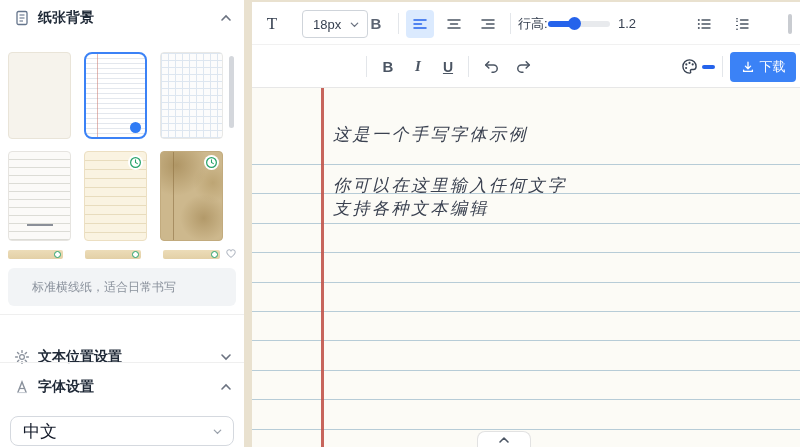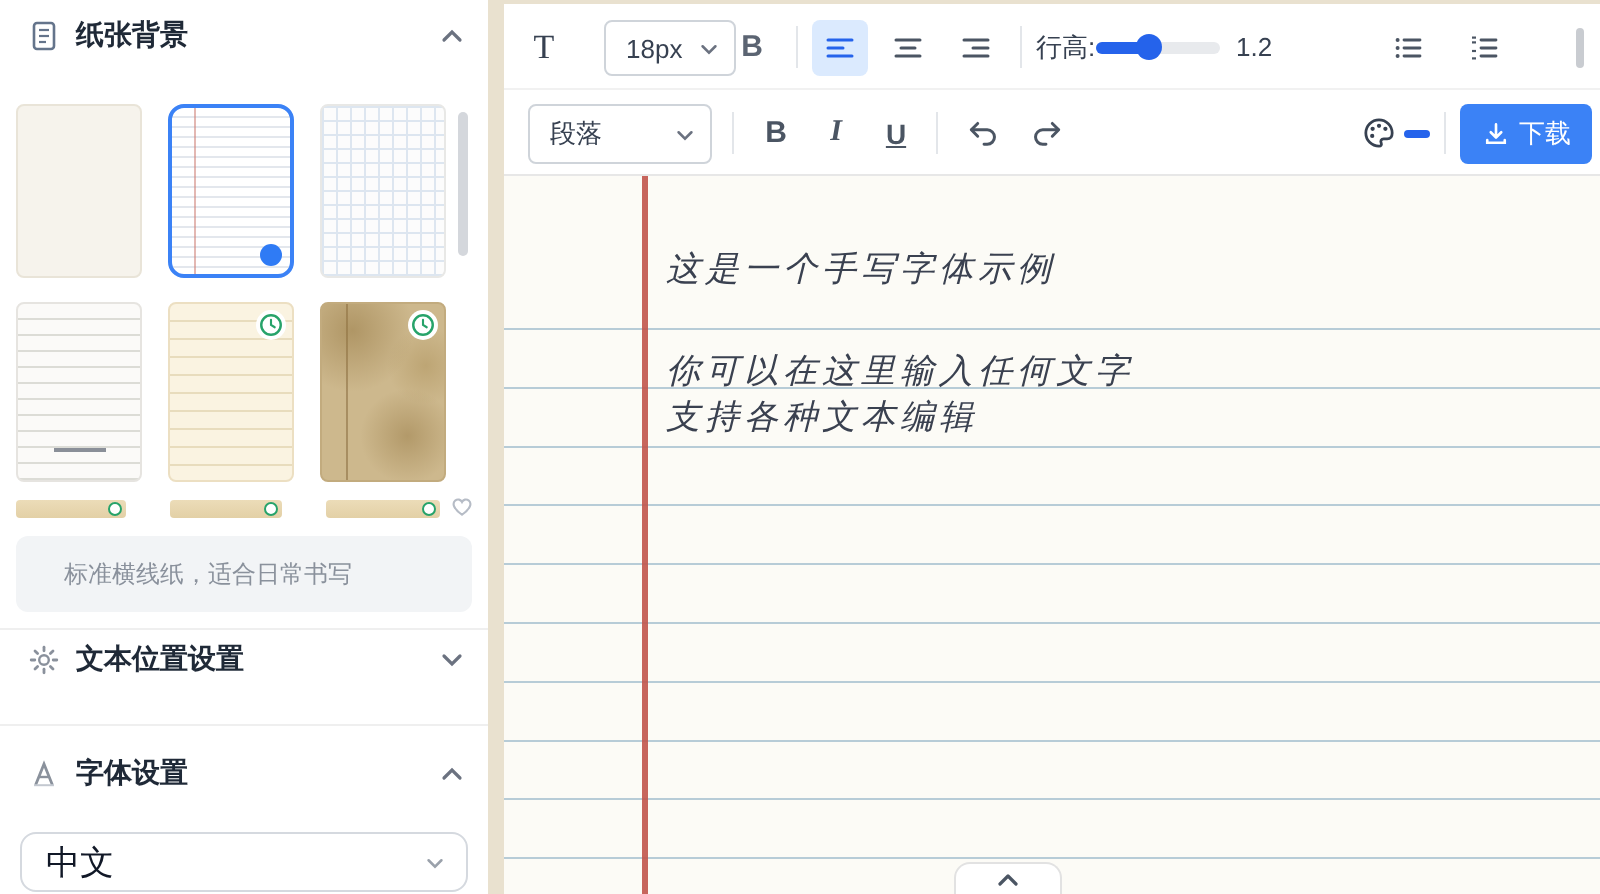--- a/index.html
+++ b/index.html
@@ -168,21 +168,21 @@
           <path d="M8 13 C3.2 9.6 2.2 6.6 4.1 4.9 C5.6 3.7 7.3 4.4 8 5.7 C8.7 4.4 10.4 3.7 11.9 4.9 C13.8 6.6 12.8 9.6 8 13 Z" fill="none" stroke="#b6bcc6" stroke-width="1.2"></path>
         </svg>
     </span>
 
     <div class="desc-box">
       <span>标准横线纸，适合日常书写</span>
     </div>
 
     <div class="sb-divider" style="top:314px;"></div>
 
-    <div class="sec-header" style="top:318px;">
+    <div class="sec-header" style="top:345px;">
       <span class="sec-icon">
         <svg width="16" height="16" viewBox="0 0 16 16">
             <circle cx="8" cy="8" r="2.4" fill="none" stroke="#8a919c" stroke-width="1.2"></circle>
             <g stroke="#8a919c" stroke-width="1.4" stroke-linecap="round">
               <line x1="8" y1="1.6" x2="8" y2="3.4"></line>
               <line x1="8" y1="12.6" x2="8" y2="14.4"></line>
               <line x1="1.6" y1="8" x2="3.4" y2="8"></line>
               <line x1="12.6" y1="8" x2="14.4" y2="8"></line>
               <line x1="3.5" y1="3.5" x2="4.8" y2="4.8"></line>
               <line x1="11.2" y1="11.2" x2="12.5" y2="12.5"></line>
@@ -323,28 +323,20 @@
                   <line x1="2" y1="9.5" x2="4" y2="9.5"></line>
                   <line x1="2" y1="13.2" x2="4" y2="13.2"></line>
                 </g>
               </svg>
           </span>
         </div>
         <div class="tb-scroll"></div>
       </div>
 
       <div class="tb-row tb-row2">
-        <div class="tb-select" style="left:12px; top:7px; width:92px; height:30px;">
-          <span class="sel-txt">段落</span>
-          <span class="sel-chev">
-            <svg width="11" height="11" viewBox="0 0 12 12">
-                <polyline points="2.5,4.5 6,8 9.5,4.5" fill="none" stroke="#6b7280" stroke-width="1.4" stroke-linecap="round"></polyline>
-              </svg>
-          </span>
-        </div>
         <div class="tb-divider" style="left:114px;"></div>
         <div class="tb-item tb-btn" style="left:122px; width:28px;">
           <span class="b-glyph">B</span>
         </div>
         <div class="tb-item tb-btn" style="left:152px; width:28px;">
           <span class="i-glyph">I</span>
         </div>
         <div class="tb-item tb-btn" style="left:182px; width:28px;">
           <span class="u-glyph">U</span>
         </div>

